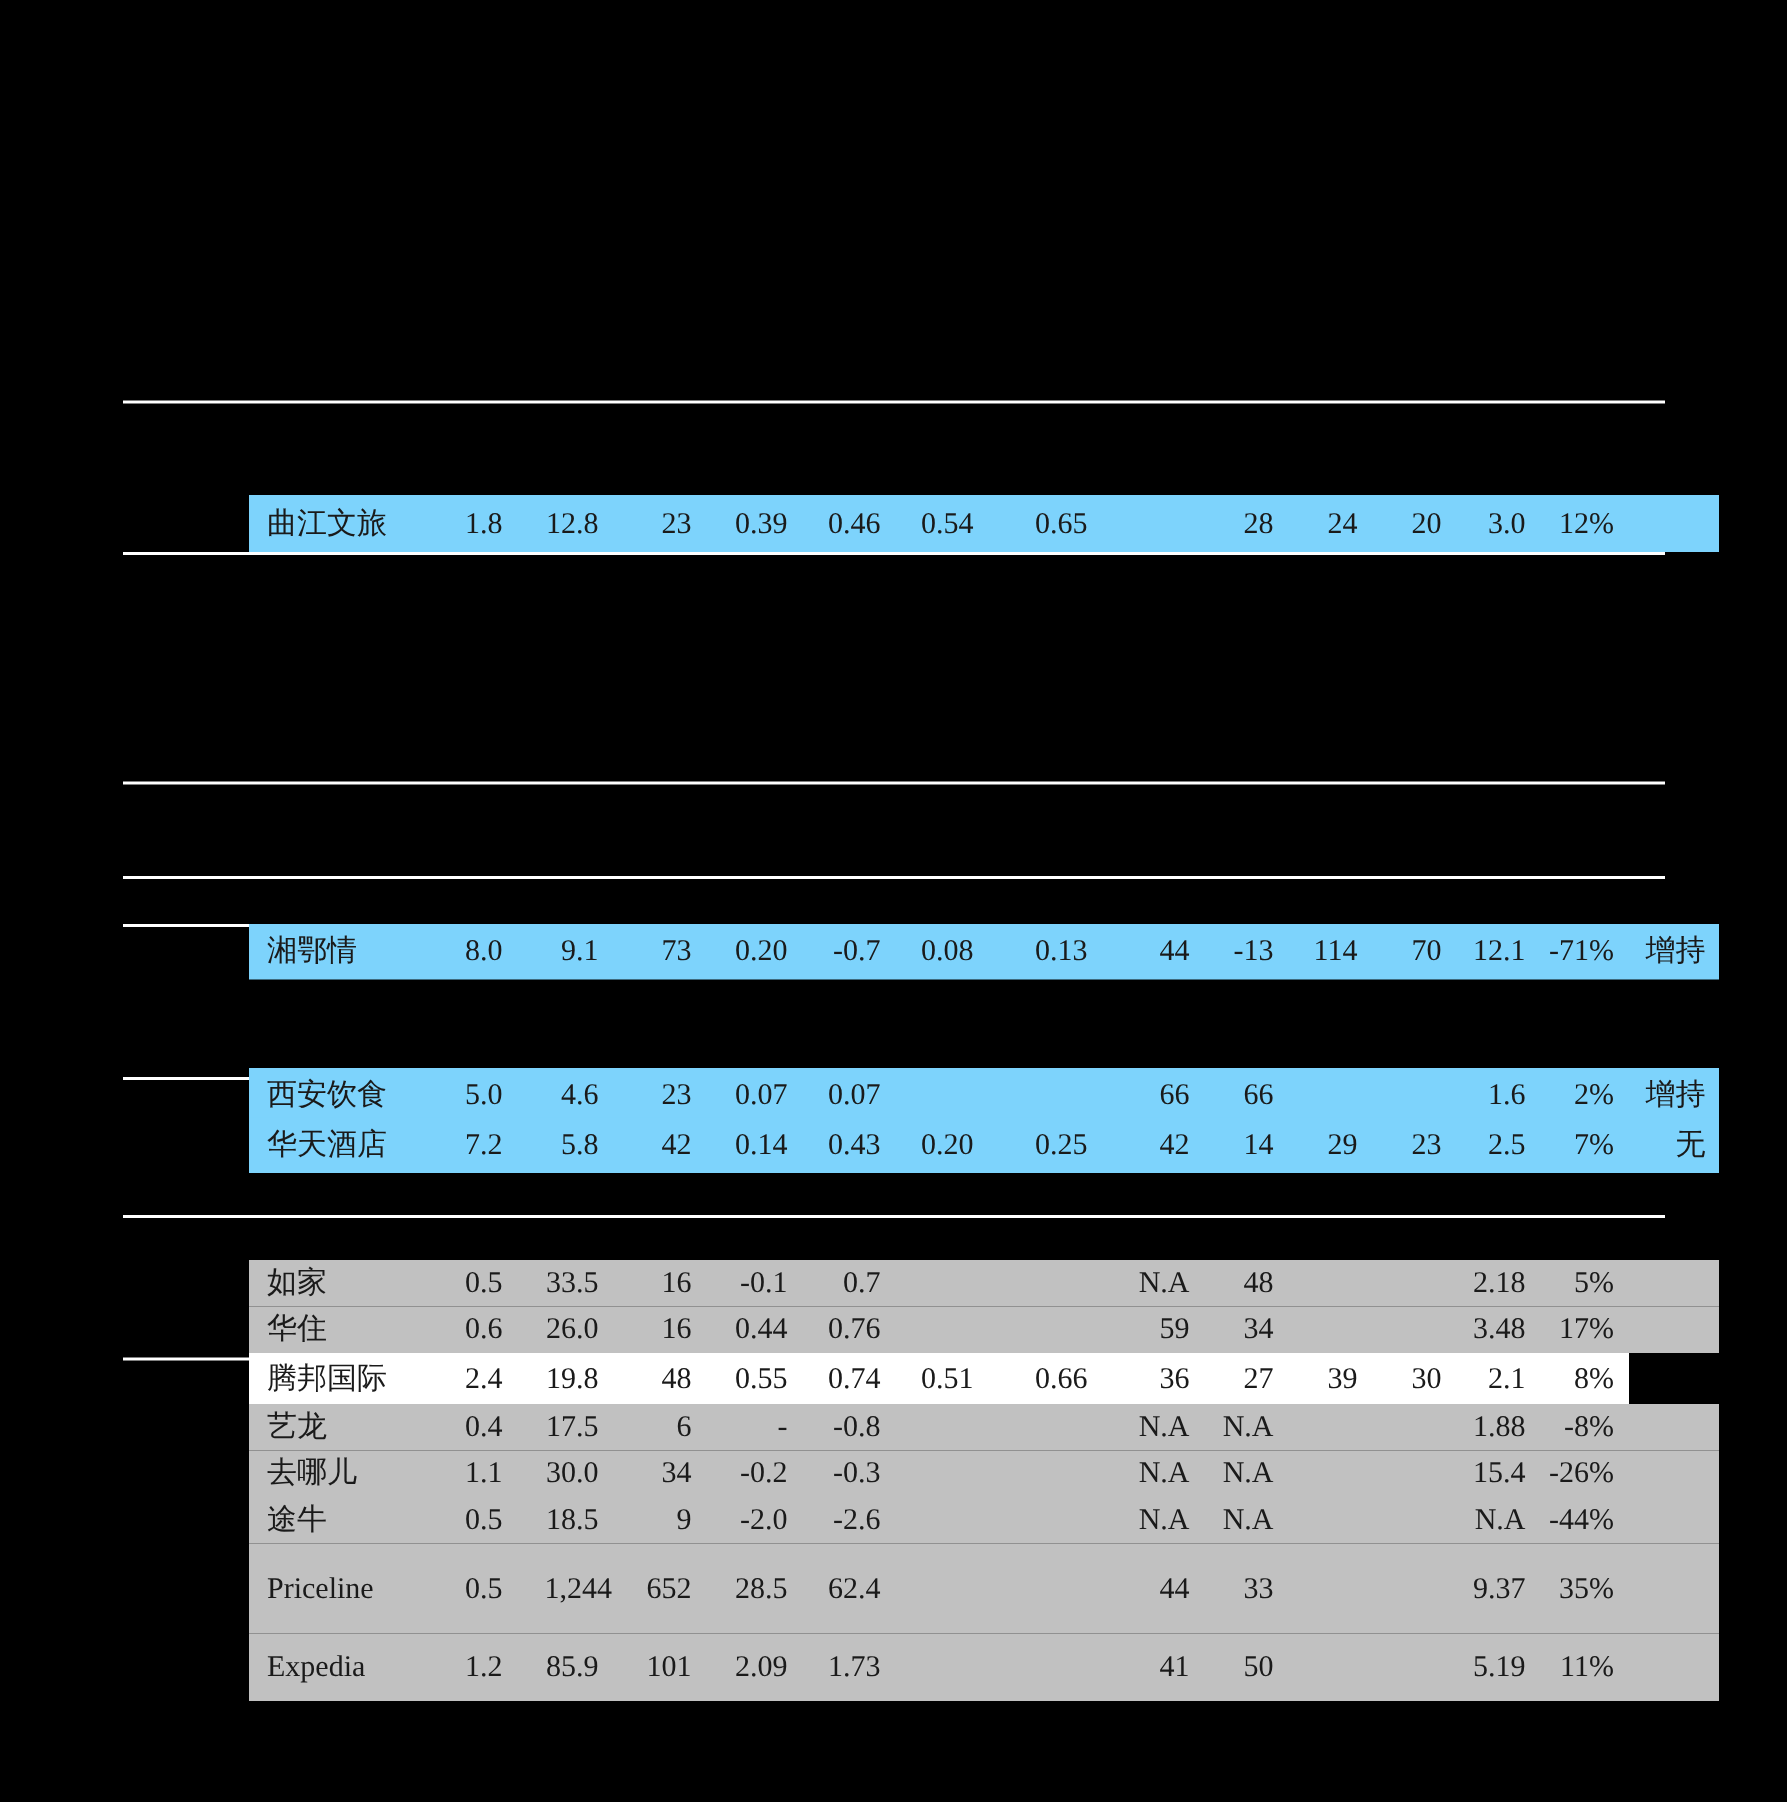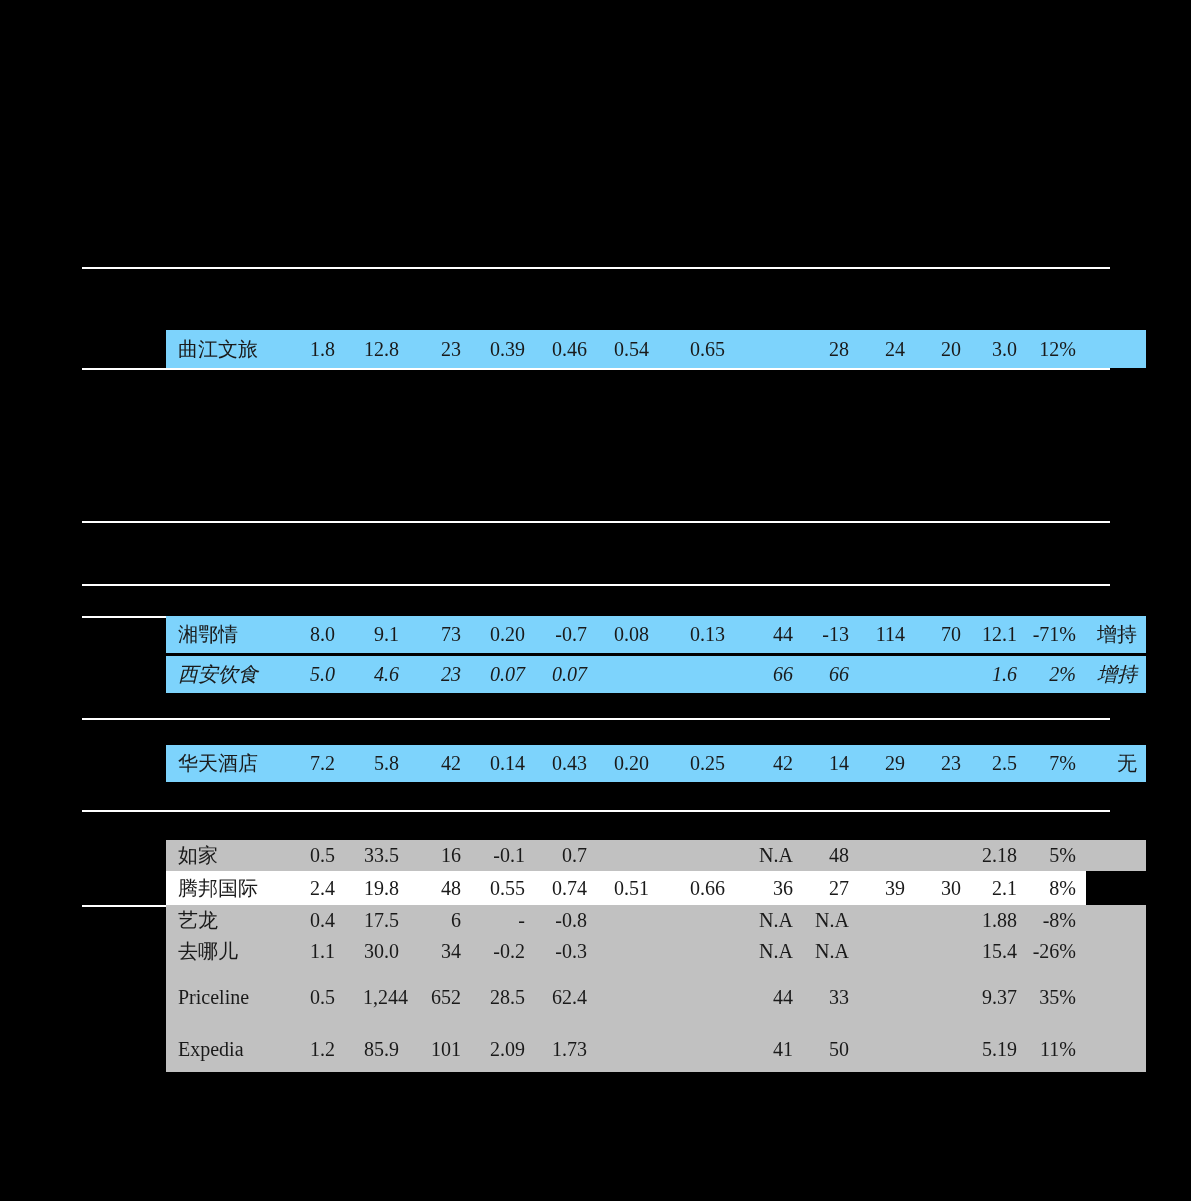--- a/index.html
+++ b/index.html
@@ -126,21 +126,21 @@
         <td class="num">-13</td>
         <td class="num">114</td>
         <td class="num">70</td>
         <td class="num">12.1</td>
         <td class="rate">-71%</td>
         <td class="num">增持</td>
       </tr>
     </tbody>
   </table>
 
-  <table class="tbl" style="left:166px; top:656px; width:944px;font-style:italic;">
+  <table class="tbl" style="left:166px; top:712px; width:944px;">
     <colgroup>
       <col style="width:118px">
         <col style="width:60px">
         <col style="width:64px">
       <col style="width:62px">
         <col style="width:64px">
         <col style="width:62px">
       <col style="width:62px">
         <col style="width:76px">
         <col style="width:68px">
@@ -242,20 +242,37 @@
         <td class="num"></td>
         <td class="num">N.A</td>
         <td class="num">48</td>
         <td class="num"></td>
         <td class="num"></td>
         <td class="num">2.18</td>
         <td class="rate">5%</td>
         <td class="num"></td>
       </tr>
 
+      <tr class="gray" style="height:31px;">
+        <td class="name">华住</td>
+        <td class="num">0.6</td>
+        <td class="num">26.0</td>
+        <td class="num">16</td>
+        <td class="num">0.44</td>
+        <td class="num">0.76</td>
+        <td class="num"></td>
+        <td class="num"></td>
+        <td class="num">59</td>
+        <td class="num">34</td>
+        <td class="num"></td>
+        <td class="num"></td>
+        <td class="num">3.48</td>
+        <td class="rate">17%</td>
+        <td class="num"></td>
+      </tr>
 
       <tr class="white" style="height:34px;">
         <td class="name">腾邦国际</td>
         <td class="num">2.4</td>
         <td class="num">19.8</td>
         <td class="num">48</td>
         <td class="num">0.55</td>
         <td class="num">0.74</td>
         <td class="num">0.51</td>
         <td class="num">0.66</td>
@@ -298,20 +315,37 @@
         <td class="num"></td>
         <td class="num">N.A</td>
         <td class="num">N.A</td>
         <td class="num"></td>
         <td class="num"></td>
         <td class="num">15.4</td>
         <td class="rate">-26%</td>
         <td class="num"></td>
       </tr>
 
+      <tr class="gray" style="height:31px;">
+        <td class="name">途牛</td>
+        <td class="num">0.5</td>
+        <td class="num">18.5</td>
+        <td class="num">9</td>
+        <td class="num">-2.0</td>
+        <td class="num">-2.6</td>
+        <td class="num"></td>
+        <td class="num"></td>
+        <td class="num">N.A</td>
+        <td class="num">N.A</td>
+        <td class="num"></td>
+        <td class="num"></td>
+        <td class="num">N.A</td>
+        <td class="rate">-44%</td>
+        <td class="num"></td>
+      </tr>
 
       <tr class="gray" style="height:60px;">
         <td class="name">Priceline</td>
         <td class="num">0.5</td>
         <td class="wrapcell">1,244</td>
         <td class="num">652</td>
         <td class="num">28.5</td>
         <td class="num">62.4</td>
         <td class="num"></td>
         <td class="num"></td>

